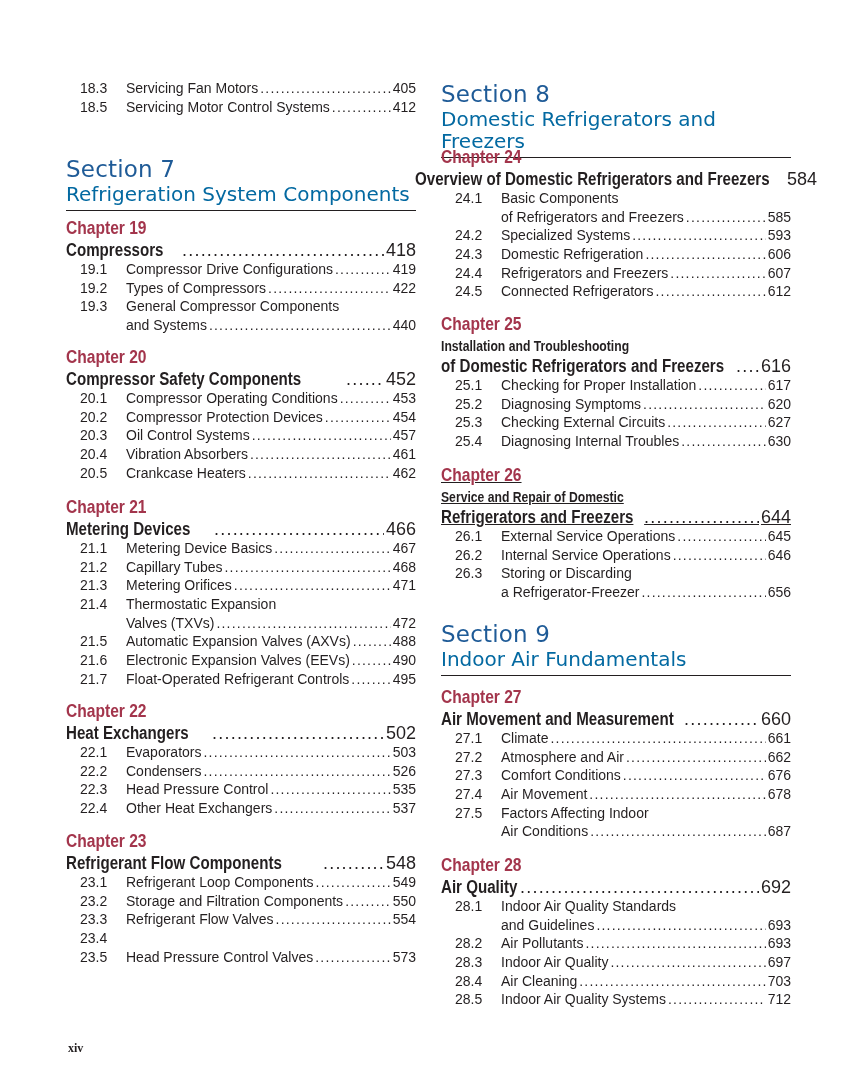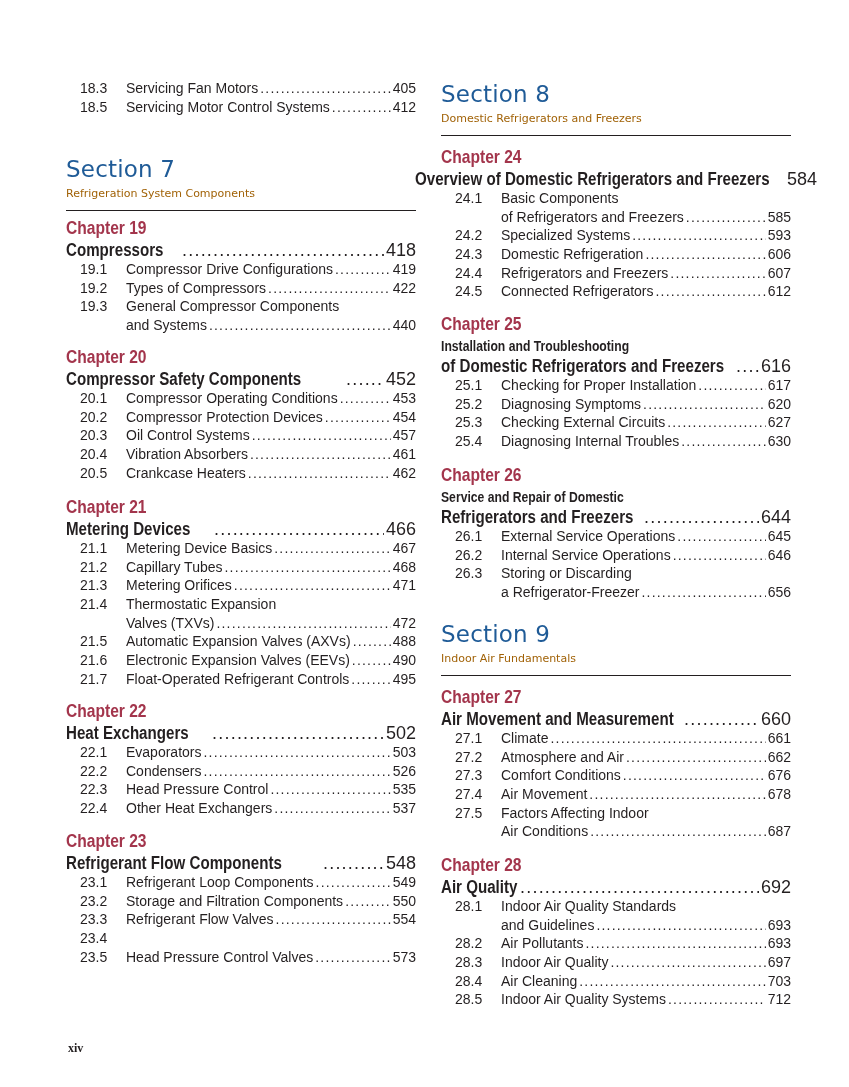--- a/index.html
+++ b/index.html
@@ -11,21 +11,21 @@
 
   .entry { position: relative; height: 18.7px; font-family: "Liberation Sans", sans-serif; font-size: 14px; line-height: 18.7px; color: #231f20; white-space: nowrap; }
   .entry .num { position: absolute; left: 14px; top: 0; }
   .entry .lbl { position: absolute; left: 60px; right: 0; top: 0; display: flex; }
   .entry .lbl .t { flex: 0 0 auto; background: #fff; padding-right: 2px; }
   .entry .lbl .dots { flex: 1 1 auto; overflow: hidden; letter-spacing: 1.2px; color: #231f20; }
   .entry .lbl .dots::before { content: "........................................................................................................................"; }
   .entry .lbl .pg { flex: 0 0 auto; padding-left: 2px; }
 
   .sec-title { font-family: "DejaVu Sans", sans-serif; font-size: 23px; color: #1f5b97; line-height: 28px; letter-spacing: 0.2px; }
-  .sec-sub { font-family: "DejaVu Sans", sans-serif; font-size: 11px; color: #a16207; line-height: 22px; }
+  .sec-sub { font-family: "DejaVu Sans", sans-serif; font-size: 20px; color: #0369a1; line-height: 22px; }
   .sec-rule { height: 0; border-top: 1.2px solid #231f20; margin-top: 5px; width: 350px; }
 
   .ch-label { font-family: "Liberation Sans", sans-serif; font-size: 19px; font-weight: bold; color: #a3354c; line-height: 24px; transform: scaleX(0.82); transform-origin: left center; white-space: nowrap; }
   .ch-title { position: relative; height: 20px; font-family: "Liberation Sans", sans-serif; font-size: 18px; line-height: 20px; white-space: nowrap; display: flex; justify-content: center; }
   .ch-title .t { flex: 0 0 auto; font-weight: bold; transform: scaleX(0.84); transform-origin: left center; }
   .ch-title .dots { flex: 1 1 auto; overflow: hidden; letter-spacing: 1.2px; font-weight: normal; }
   .ch-title .dots::before { content: "........................................................................................................................"; }
   .ch-title .pg { flex: 0 0 auto; padding-left: 2px; font-weight: normal; }
   .ch-title-line1 { height: 20px; font-family: "Liberation Sans", sans-serif; font-size: 14.5px; line-height: 20px; font-weight: bold; white-space: nowrap; transform: scaleX(0.84); transform-origin: left center; }
 
@@ -401,21 +401,21 @@
     <div class="entry">
         <span class="num">25.4</span>
         <span class="lbl">
           <span class="t">Diagnosing Internal Troubles</span>
           <span class="dots"></span>
           <span class="pg">630</span>
         </span>
       </div>
   </div>
 
-  <div class="blk" style="top:463px;">
+  <div class="blk" style="top:463px;text-decoration:underline;">
     <div class="ch-label">Chapter 26</div>
     <div class="ch-title-line1">Service and Repair of Domestic</div>
     <div class="ch-title">
         <span class="t">Refrigerators and Freezers</span>
         <span class="dots" style="margin-left:-26px;"></span>
         <span class="pg">644</span>
       </div>
     <div class="entry">
         <span class="num">26.1</span>
         <span class="lbl">

